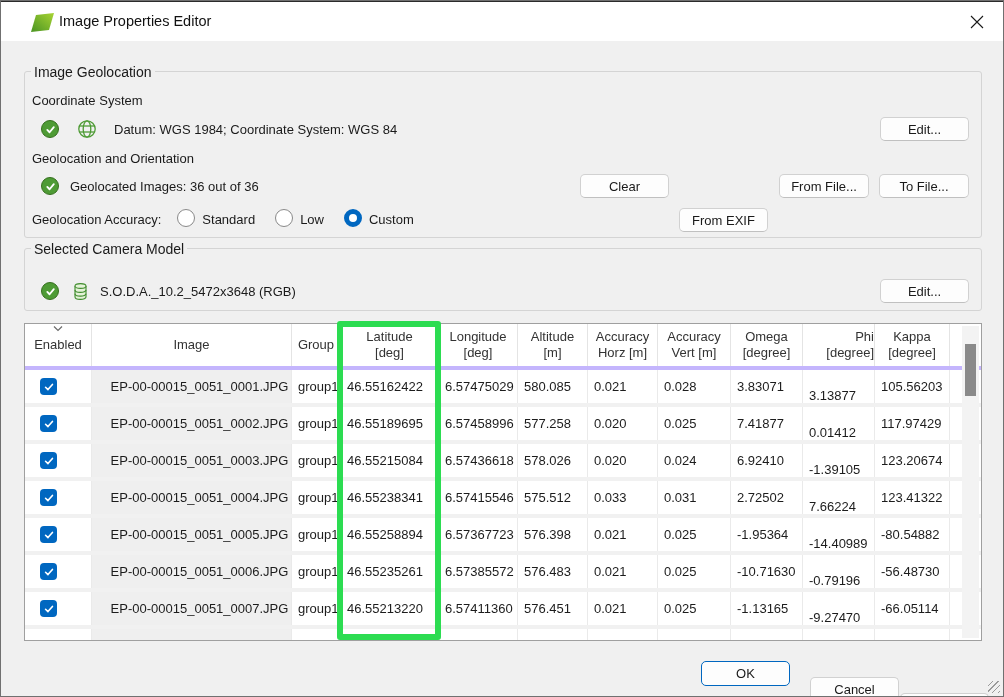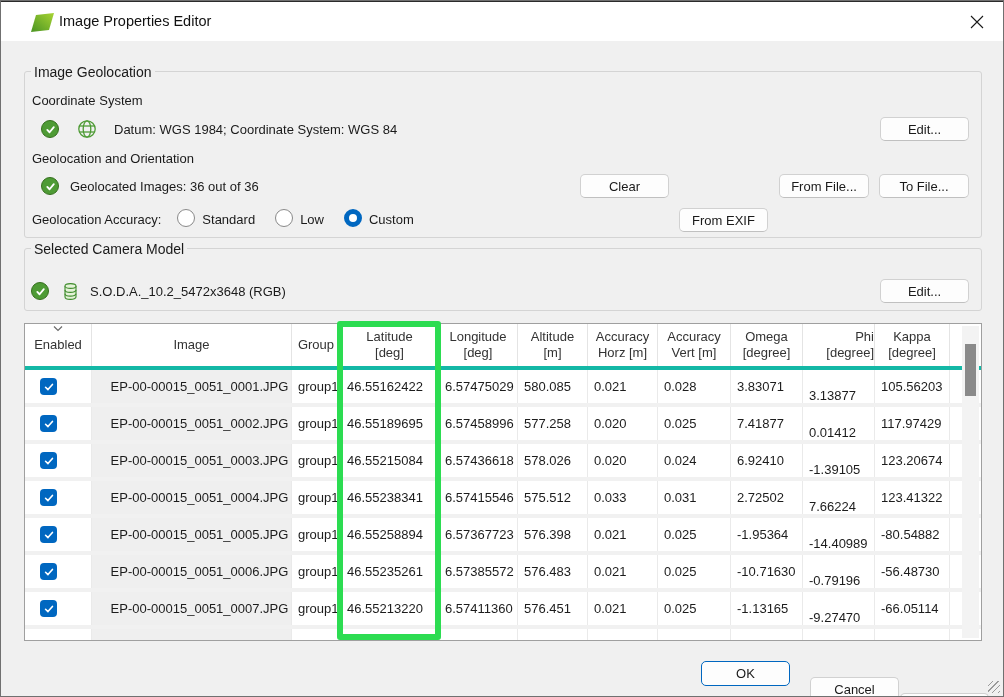--- a/index.html
+++ b/index.html
@@ -28,21 +28,21 @@
         display:flex; align-items:center; justify-content:center; cursor:pointer; }
   .btn.default{ border:1px solid var(--accent); }
   
   .acc-row{ position:absolute; left:7px; top:133px; display:flex; align-items:flex-end; height:22px; font-size:13px; }
   .radio{ width:18px; height:18px; border-radius:50%; background:#fff; border:1px solid #898989; margin-right:7px; cursor:pointer; flex:0 0 auto; }
   .radio.checked{ border:5px solid var(--accent); }
   .radio-label{ margin-right:20px; }
   
   .table-wrap{ position:absolute; left:23px; top:322px; width:958px; height:318px;
                border:1px solid #9f9f9f; background:#fff; overflow:hidden; }
-  .thead{ display:flex; height:46px; border-bottom:4px solid #14b8a6; background:#fff; }
+  .thead{ display:flex; height:46px; border-bottom:4px solid #c4b5fd; background:#fff; }
   .hcell{ position:relative; display:flex; flex-direction:column; align-items:center; justify-content:center;
           border-right:1px solid #e4e4e4; font-size:13px; color:#333; line-height:16px; cursor:pointer; }
   .sort-ind{ position:absolute; top:1px; left:50%; transform:translateX(-50%); }
   .trow{ display:flex; height:37px; border-bottom:4px solid #f1f1f1; background:#fff; }
   .cell{ display:flex; align-items:center; border-right:1px solid #eaeaea; font-size:13px; color:#1c1c1c;
          padding-left:6px; overflow:hidden; white-space:nowrap; }
   .cell.image-cell{ background:#efefef; justify-content:center; padding-left:16px; }
   .c0{ width:67px; } .c1{ width:200px; } .c2{ width:49px; } .c3{ width:98px; } .c4{ width:79px; }
   .c5{ width:70px; } .c6{ width:70px; } .c7{ width:73px; } .c8{ width:72px; } .c9{ width:72px;align-items:flex-end; } .c10{ width:75px; }
   .cfill{ flex:1; border-right:none; }
@@ -125,21 +125,21 @@
       <span class="radio-label">Standard</span>
       <span class="radio"></span>
       <span class="radio-label">Low</span>
       <span class="radio checked"></span>
       <span class="radio-label">Custom</span>
     </div>
   </div>
 
   <div class="groupbox gb2">
     <span class="gb-label">Selected Camera Model</span>
-    <div class="icon-row" style="left:6px; top:32px;">
+    <div class="icon-row" style="left:16px; top:32px;">
       <span class="status-dot">
         <svg width="11" height="11" viewBox="0 0 12 12">
             <path d="M2.5 6.4 L5 9 L9.6 3.4" stroke="#fff" stroke-width="2" fill="none" stroke-linecap="round" stroke-linejoin="round"></path>
           </svg>
       </span>
       <svg style="margin-left:14px;" width="15" height="19" viewBox="0 0 15 19">
         <g stroke="#3f8c2d" stroke-width="1.1" fill="#e4f2d8">
           <path d="M2 4 v11 a5.5 2.4 0 0 0 11 0 v-11"></path>
           <path d="M2 8 a5.5 2.4 0 0 0 11 0" fill="none"></path>
           <path d="M2 11.7 a5.5 2.4 0 0 0 11 0" fill="none"></path>

